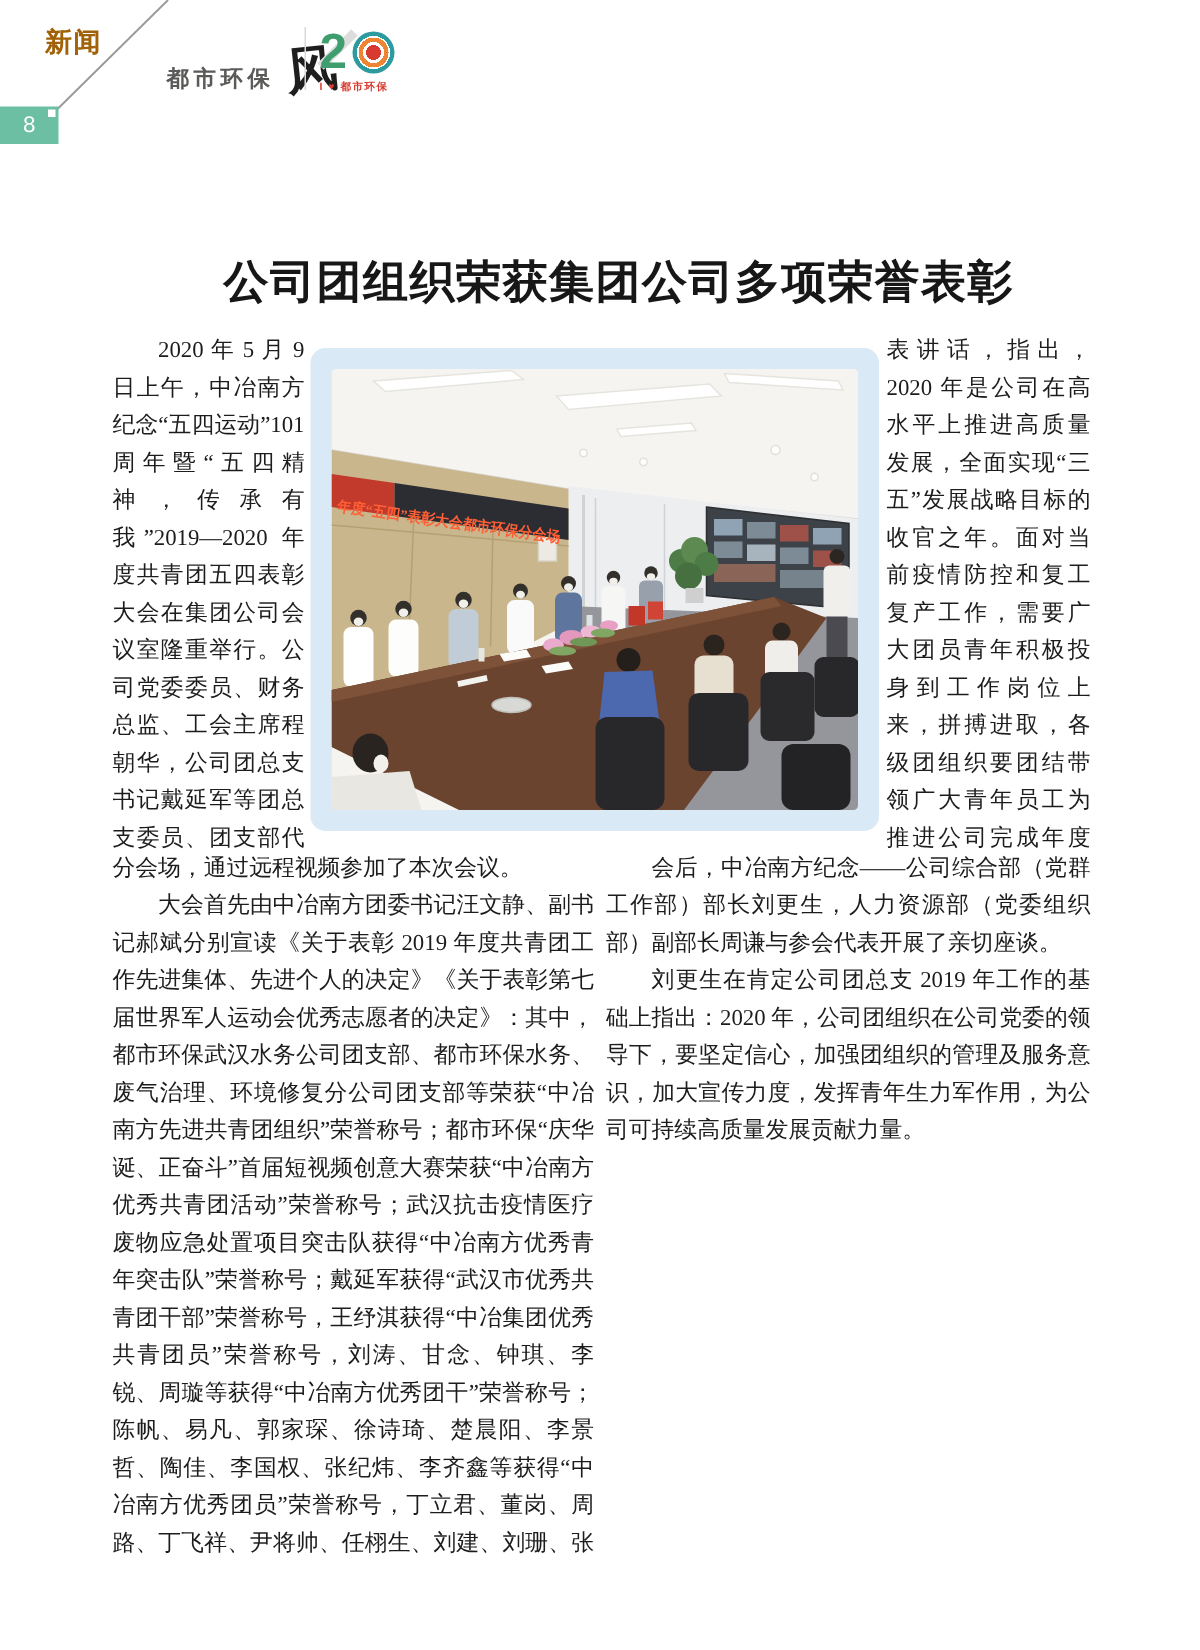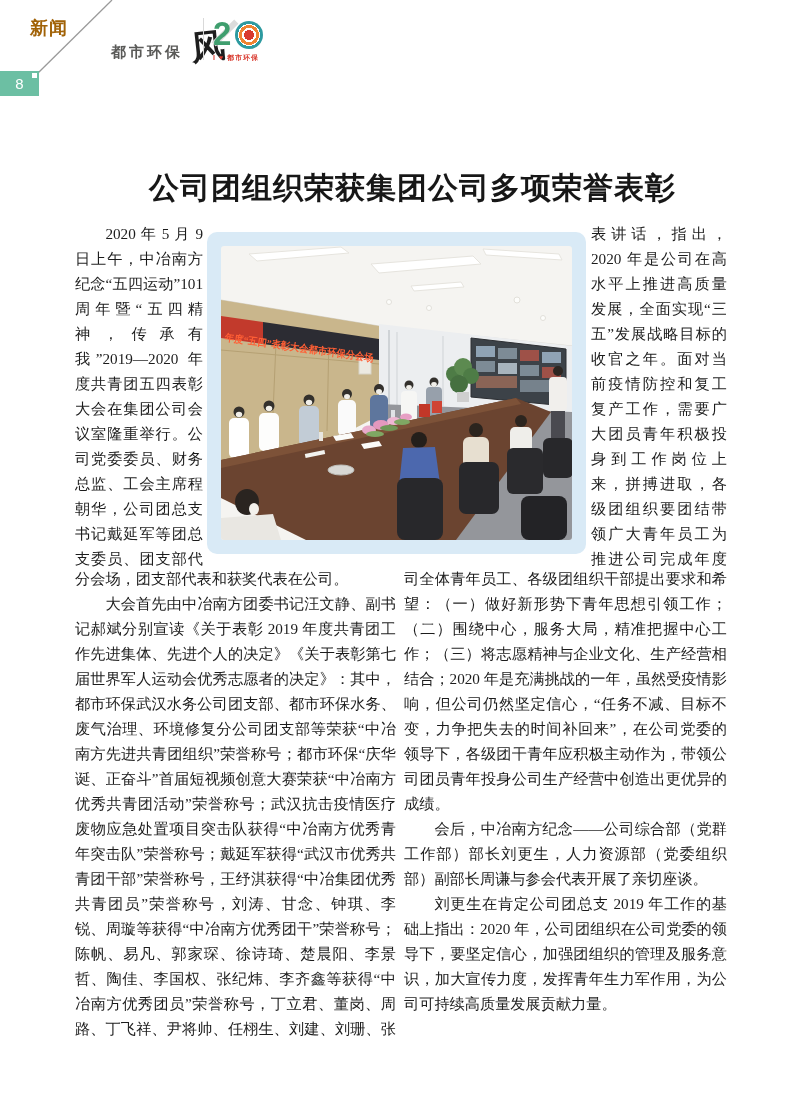--- a/index.html
+++ b/index.html
@@ -96,26 +96,25 @@
   <h1 class="article-title">公司团组织荣获集团公司多项荣誉表彰</h1>
 
   <div class="body-text col-ln">
     <p class="ind">2020 年 5 月 9 日上午，中冶南方纪念“五四运动”101 周年暨“五四精神，传承有我”2019—2020 年度共青团五四表彰大会在集团公司会议室隆重举行。公司党委委员、财务总监、工会主席程朝华，公司团总支书记戴延军等团总支委员、团支部代表和获奖代表在公司 905</p>
   </div>
   <div class="body-text col-rn">
     <p>表讲话，指出，2020 年是公司在高水平上推进高质量发展，全面实现“三五”发展战略目标的收官之年。面对当前疫情防控和复工复产工作，需要广大团员青年积极投身到工作岗位上来，拼搏进取，各级团组织要团结带领广大青年员工为推进公司完成年度经营目标，实现高质量发展贡献力量。黄能超对公</p>
   </div>
 
   <div class="body-text col-lw">
-    <p>分会场，团支部代表和获奖代表在公司。</p>
+    <p>分会场，通过远程视频参加了本次会议。</p>
     <p class="ind">大会首先由中冶南方团委书记汪文静、副书记郝斌分别宣读《关于表彰 2019 年度共青团工作先进集体、先进个人的决定》《关于表彰第七届世界军人运动会优秀志愿者的决定》：其中，都市环保武汉水务公司团支部、都市环保水务、废气治理、环境修复分公司团支部等荣获“中冶南方先进共青团组织”荣誉称号；都市环保“庆华诞、正奋斗”首届短视频创意大赛荣获“中冶南方优秀共青团活动”荣誉称号；武汉抗击疫情医疗废物应急处置项目突击队获得“中冶南方优秀青年突击队”荣誉称号；戴延军获得“武汉市优秀共青团干部”荣誉称号，王纾淇获得“中冶集团优秀共青团员”荣誉称号，刘涛、甘念、钟琪、李锐、周璇等获得“中冶南方优秀团干”荣誉称号；陈帆、易凡、郭家琛、徐诗琦、楚晨阳、李景哲、陶佳、李国权、张纪炜、李齐鑫等获得“中冶南方优秀团员”荣誉称号，丁立君、董岗、周路、丁飞祥、尹将帅、任栩生、刘建、刘珊、张驰、张莉娜、张梦迪、李滨雪、姜琥、董仁君等获得“中冶南方优秀青年志愿者”荣誉称号。</p>
 
   </div>
   <div class="body-text col-rw">
-    <p>司全体青年员工、各级团组织干部提出要求和希望：（一）做好新形势下青年思想引领工作；（二）围绕中心，服务大局，精准把握中心工作；（三）将志愿精神与企业文化、生产经营相结合；2020 年是充满挑战的一年，虽然受疫情影响，但公司仍然坚定信心，“任务不减、目标不变，力争把失去的时间补回来”，在公司党委的领导下，各级团干青年应积极主动作为，带领公司团员青年投身公司生产经营中创造出更优异的成绩。</p>
     <p class="ind">会后，中冶南方纪念——公司综合部（党群工作部）部长刘更生，人力资源部（党委组织部）副部长周谦与参会代表开展了亲切座谈。</p>
     <p class="ind">刘更生在肯定公司团总支 2019 年工作的基础上指出：2020 年，公司团组织在公司党委的领导下，要坚定信心，加强团组织的管理及服务意识，加大宣传力度，发挥青年生力军作用，为公司可持续高质量发展贡献力量。</p>
 
   </div>
 
   <div class="photo-frame">
     <svg viewBox="0 0 351 294" width="351" height="294">
 
       <g>
         <rect x="0" y="0" width="351" height="294" fill="#f5f4f1"></rect>

